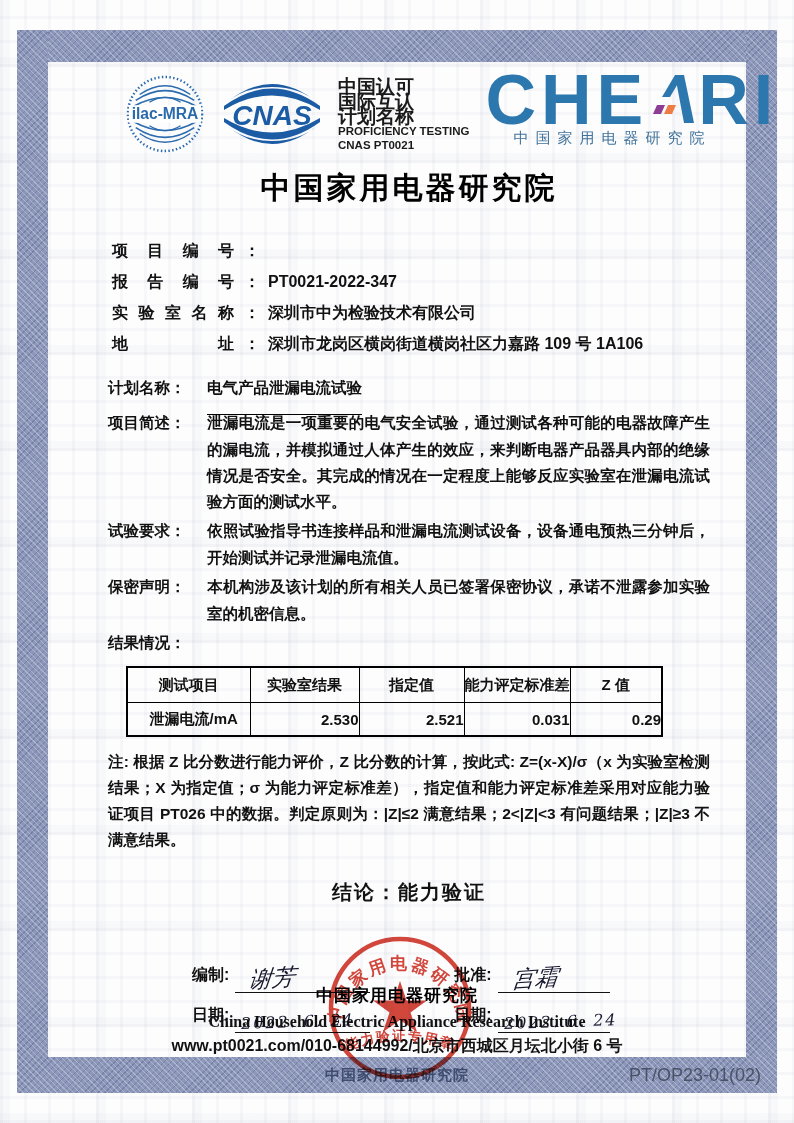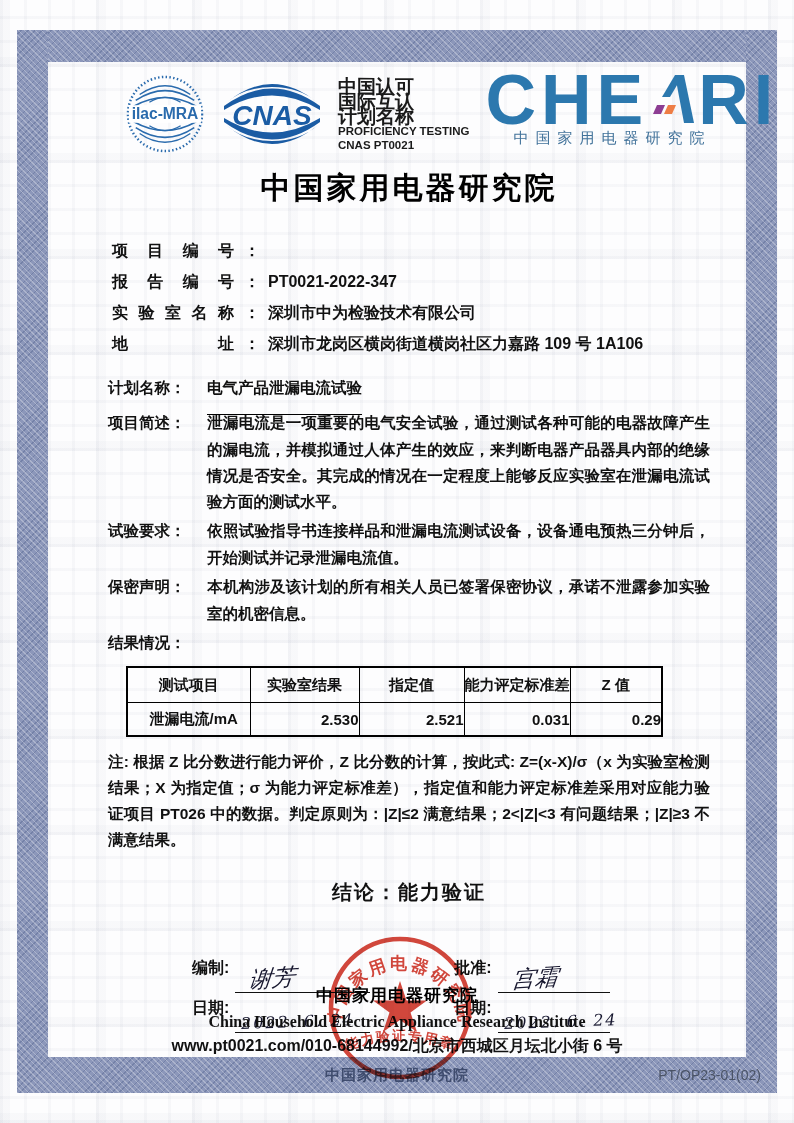--- a/index.html
+++ b/index.html
@@ -26,21 +26,21 @@
       #8c97ba;
   }
   .band-top{left:17px;top:30px;width:760px;height:32px;}
   .band-left{left:17px;top:30px;width:31px;height:1063px;}
   .band-right{left:746px;top:30px;width:31px;height:1063px;}
   .band-bottom{
     left:17px;top:1057px;width:760px;height:36px;
     display:flex;align-items:center;justify-content:center;
   }
   .band-bottom .center-txt{font-size:15px;font-weight:700;color:#3f4c6e;letter-spacing:1px;}
-  .band-bottom .right-txt{position:absolute;right:16px;font-size:14px;color:#4a5366;}
+  .band-bottom .right-txt{position:absolute;right:16px;font-size:18px;color:#4a5366;}
   .content{position:absolute;left:48px;top:62px;width:698px;height:995px;padding:0 36px 0 60px;box-sizing:border-box;}
 
   
   .logo-row{display:flex;align-items:flex-start;margin:13px 0 0 18px;}
   .ilac{width:78px;height:78px;flex:none;}
   .cnas{width:112px;height:70px;flex:none;margin:4px 0 0 12px;}
   .accred{margin:4px 0 0 10px;flex:none;}
   .accred .cn{font-size:19px;font-weight:700;line-height:15px;color:#1a1a1a;}
   .accred .en{font-size:11.5px;font-weight:700;line-height:14px;color:#1a1a1a;}
   .cheari{margin:0 0 0 16px;flex:none;}
@@ -75,21 +75,21 @@
   .rtable td.first{text-align:center;padding-left:10px;}
 
   .note{margin:12px 0 0 0;font-size:15.5px;font-weight:700;line-height:26px;text-align:justify;}
 
   .conclusion{margin:26px 0 0 0;text-align:center;font-size:20px;font-weight:700;letter-spacing:2px;}
 
   
   .sig-row{display:flex;margin:52px 0 0 84px;}
   .sig-col{flex:none;}
   .sig-col.right{margin-left:84px;}
-  .sig-line{display:flex;align-items:flex-start;height:34px;}
+  .sig-line{display:flex;align-items:center;height:34px;}
   .sig-line .lbl{font-size:16px;font-weight:700;flex:none;margin-right:6px;}
   .sig-underline{border-bottom:1.5px solid #111;width:135px;position:relative;height:100%;}
   .sig-underline.short{width:112px;}
   .handname{
     position:absolute;left:14px;bottom:-2px;font-family:"DejaVu Serif","Liberation Serif",serif;
     font-style:italic;font-size:23px;color:#16162e;
     transform:rotate(-4deg) skewX(-10deg);white-space:nowrap;
   }
   .handdate{
     position:absolute;left:6px;bottom:1px;font-family:"DejaVu Serif","Liberation Serif",serif;

